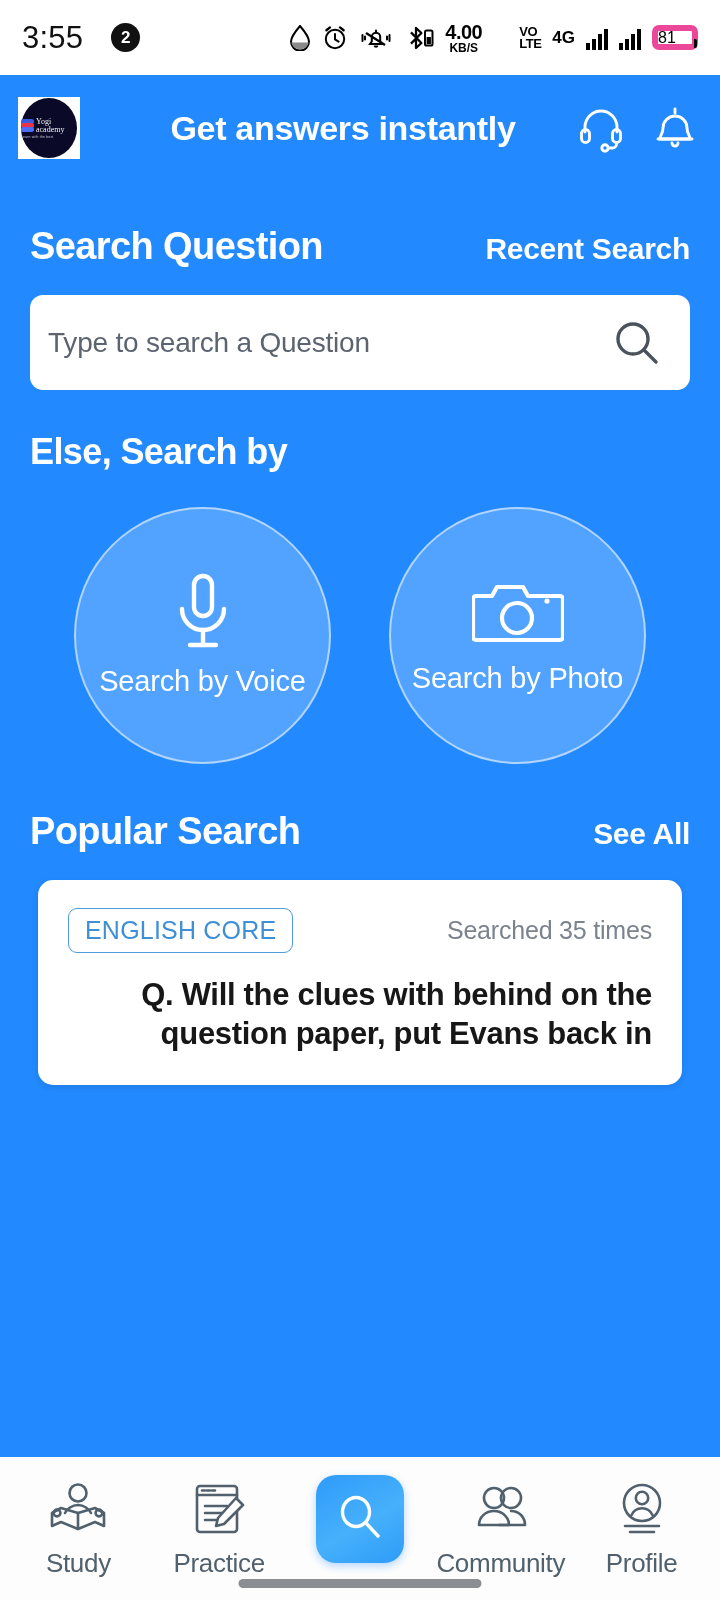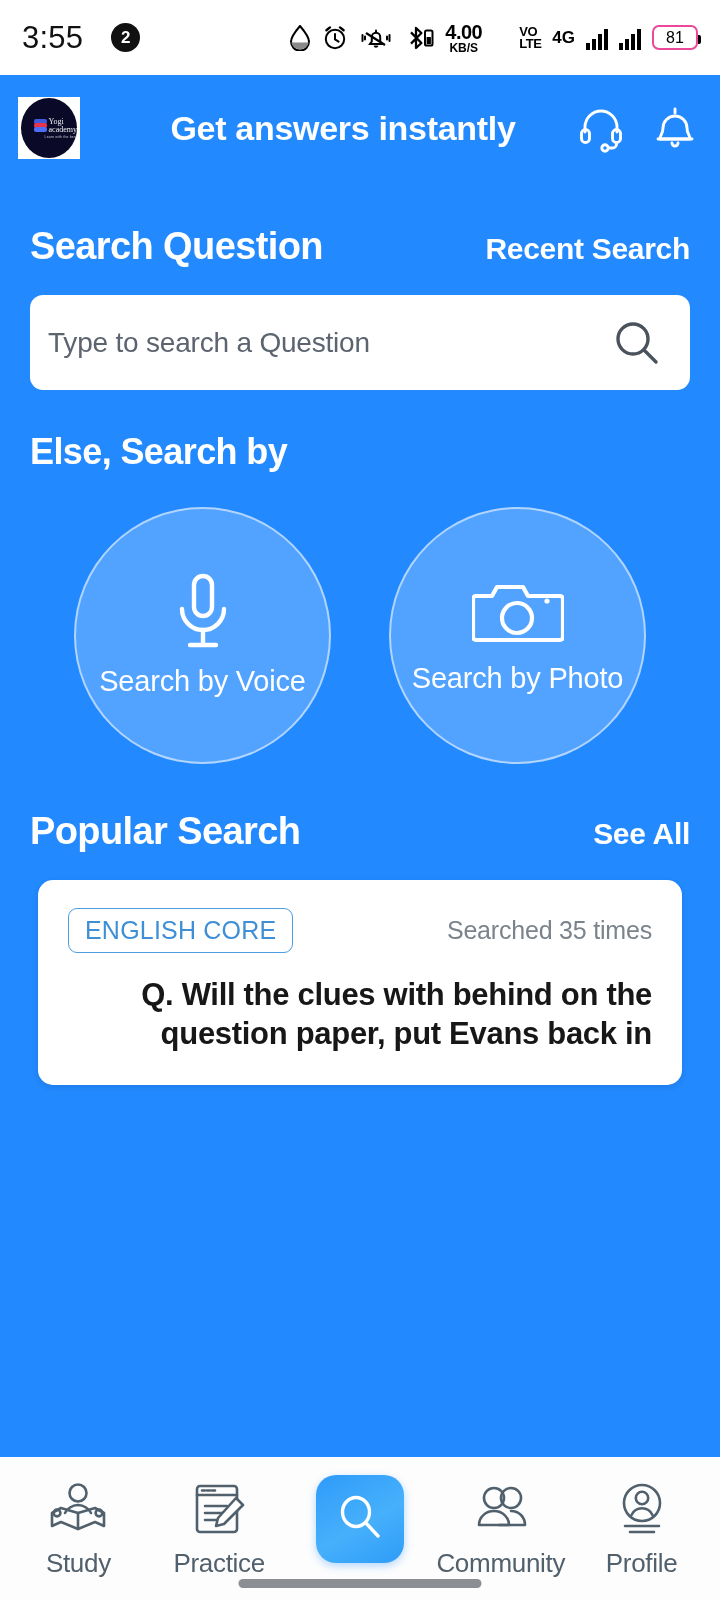--- a/index.html
+++ b/index.html
@@ -34,43 +34,43 @@
   .netlabel { font-size:12px; line-height:1; text-align:center; font-weight:700; }
   .netlabel b { display:block; font-size:20px; font-weight:600; letter-spacing:-.5px; }
   .volte { font-size:13px; font-weight:900; line-height:12px; letter-spacing:-.5px;margin-left:26px; }
   .bars { display:flex; align-items:flex-end; gap:2px; height:24px; }
   .bars i { width:4px; background:#000; display:block; }
   .bars i:nth-child(1){height:7px}
   .bars i:nth-child(2){height:11px}
   .bars i:nth-child(3){height:16px}
   .bars i:nth-child(4){height:21px}
   .batt {
-    width:46px; height:25px; border:2px solid #ec4899; border-radius:7px;
-    display:flex; align-items:center; justify-content:center;
+    width:46px; height:25px; border:6px solid #ec4899; border-radius:7px;
+    display:flex; align-items:center; justify-content:flex-start;
     font-size:16px; font-weight:500; position:relative;
   }
   .batt:after{
     content:""; position:absolute; right:-5px; top:8px;
     width:3px; height:9px; background:#000; border-radius:0 2px 2px 0;
   }
   .g4 { font-size:17px; font-weight:700; line-height:1; }
 
   
   .appbar {
     flex:0 0 106px; display:flex; align-items:center;
     padding:0 22px 0 18px; gap:0;
   }
   .logo {
     width:62px; height:62px; background:#fff; flex:0 0 62px;
     display:flex; align-items:center; justify-content:center;
     overflow:hidden;
   }
   .logo-oval {
     width:56px; height:60px; border-radius:50%; background:#0a0a28;
-    display:flex; flex-direction:column; align-items:flex-end; justify-content:center;
+    display:flex; flex-direction:column; align-items:flex-start; justify-content:center;
     gap:1px;
   }
   .logo-row { display:flex; align-items:center; gap:2px; }
   .logo-mark { width:13px; height:13px; position:relative; }
   .logo-mark span { position:absolute; left:0; width:13px; height:5px; border-radius:2px; }
   .logo-mark span:nth-child(1){ top:0; background:#3b5bdb; }
   .logo-mark span:nth-child(2){ top:4px; background:#e8334a; }
   .logo-mark span:nth-child(3){ top:8px; background:#4c6ef5; }
   .logo-txt { font-size:8px; color:#f2f2f2; line-height:8px; font-family:"Liberation Serif",serif; }
   .logo-sub { font-size:3.4px; color:#c8c8d8; letter-spacing:.2px; }

